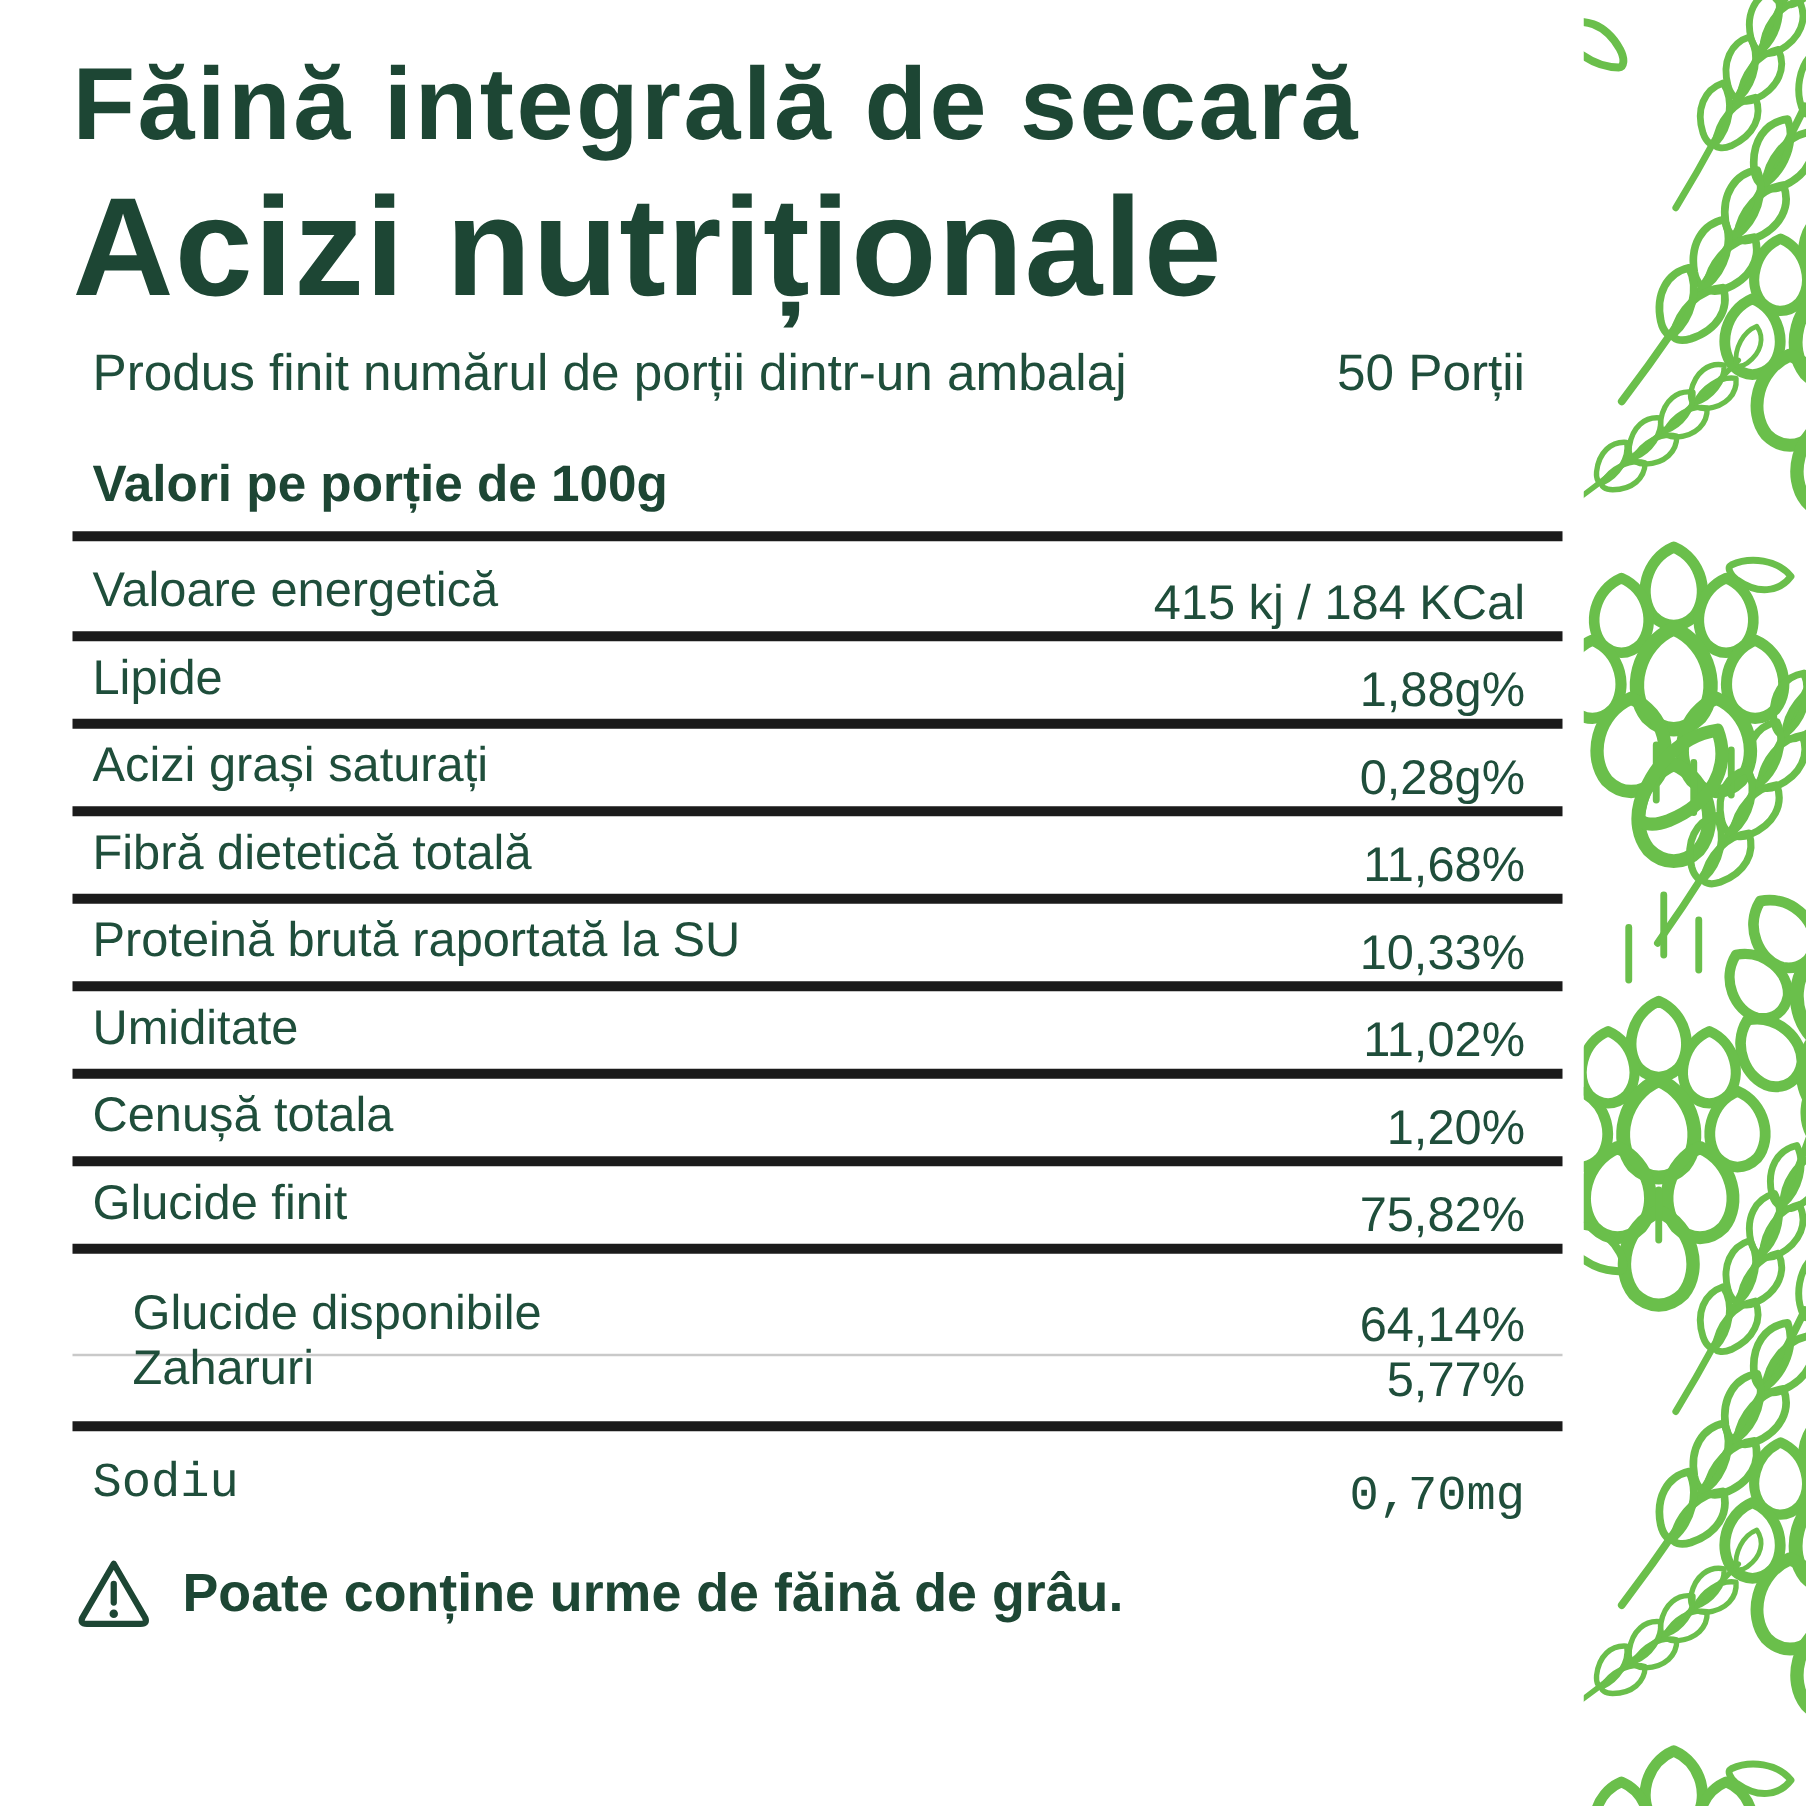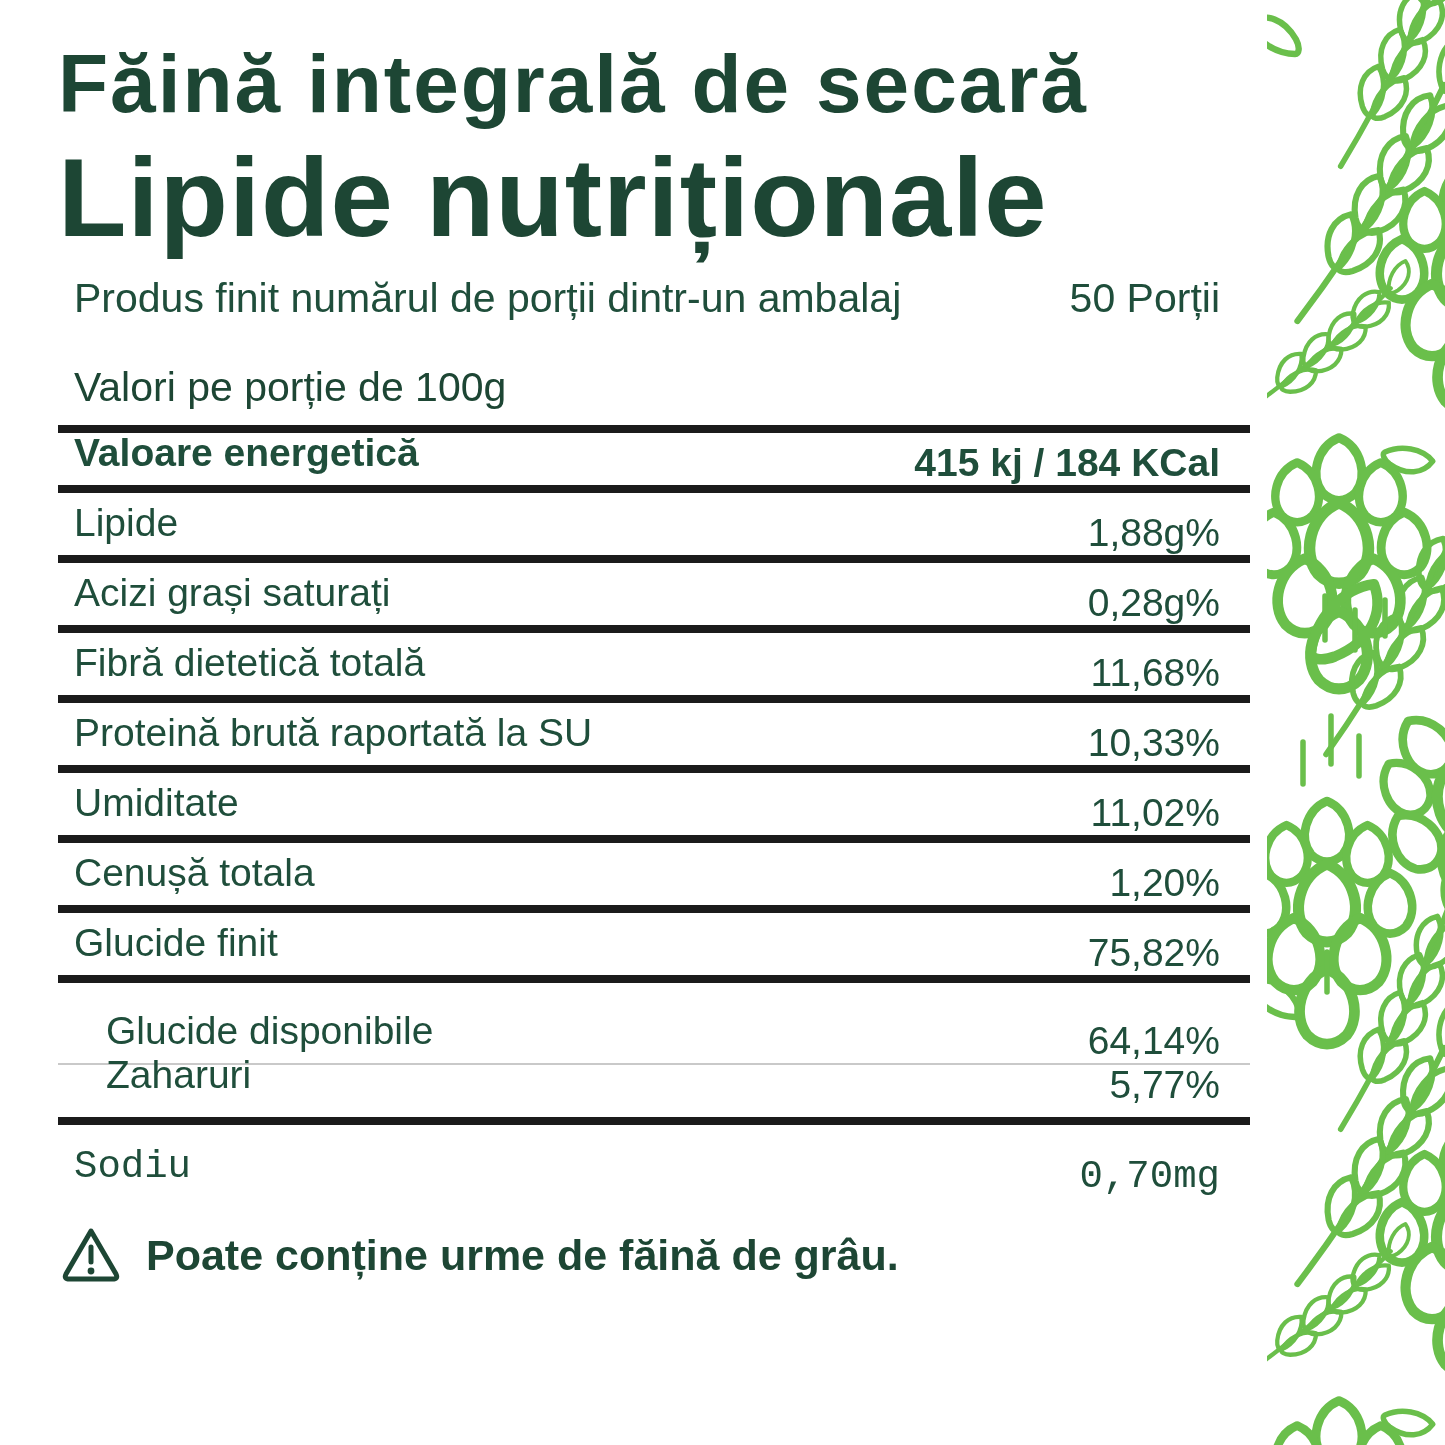--- a/index.html
+++ b/index.html
@@ -33,50 +33,50 @@
     display:flex;align-items:center;justify-content:space-between;
     padding:0 32px 0 22px;box-sizing:border-box;
   }
   .serving-bar .bar-label{font-size:37px;letter-spacing:5px;color:var(--bar_text);}
   .serving-bar .bar-value{font-size:41px;letter-spacing:3px;color:var(--bar_text);}
   .servings-row{
     margin-top:16px;display:flex;justify-content:space-between;align-items:baseline;
     padding:0 30px 0 16px;font-size:41px;color:var(--row_green);
   }
   .per-serving{
-    margin-top:42px;padding-left:16px;font-size:41px;font-weight:400;color:var(--dark_green);
+    margin-top:42px;padding-left:16px;font-size:41px;font-weight:700;color:var(--dark_green);
   }
   .ntable{margin-top:14px;border-top:8px solid var(--rule_dark);}
   .nrow{
     height:70px;box-sizing:border-box;
     display:flex;justify-content:space-between;align-items:flex-end;
     padding:0 30px 10px 16px;font-size:39px;color:var(--row_green);
   }
-  .nrow.first{height:60px;font-weight:bold;}
+  .nrow.first{height:80px;}
   .nrow.indent{padding-left:48px;}
   .nrow.div-thick{border-bottom:8px solid var(--rule_dark);}
   .nrow.div-thin{border-bottom:2px solid var(--rule_light);}
   .nrow.div-none{border-bottom:none;height:74px;font-family:Liberation Mono, monospace;}
   .nrow.indent.div-thin{height:82px;gap:32px;}
   .nrow.indent.div-thick{height:60px;padding-bottom:20px;}
   .nvalue{transform:translateY(10px);white-space:nowrap;}
   .nlabel{white-space:nowrap;}
   .warning{
     margin-top:26px;display:flex;align-items:center;gap:24px;padding-left:2px;
     font-size:43px;font-weight:700;color:var(--dark_green);
   }
   .warning svg{flex:0 0 auto;display:block;}
   .deco{position:absolute;top:0;right:0;width:178px;height:1445px;pointer-events:none;}
 </style>
 </head>
 <body>
 
 <div class="content">
   <h1 class="title-product">Făină integrală de secară</h1>
-  <h2 class="title-main">Lipide nutriționale</h2>
+  <h2 class="title-main">Acizi nutriționale</h2>
 
 
   <div class="servings-row">
     <span>Produs finit numărul de porții dintr-un ambalaj</span>
     <span>50 Porții</span>
   </div>
 
   <div class="per-serving">Valori pe porție de 100g</div>
 
   <div class="ntable">

